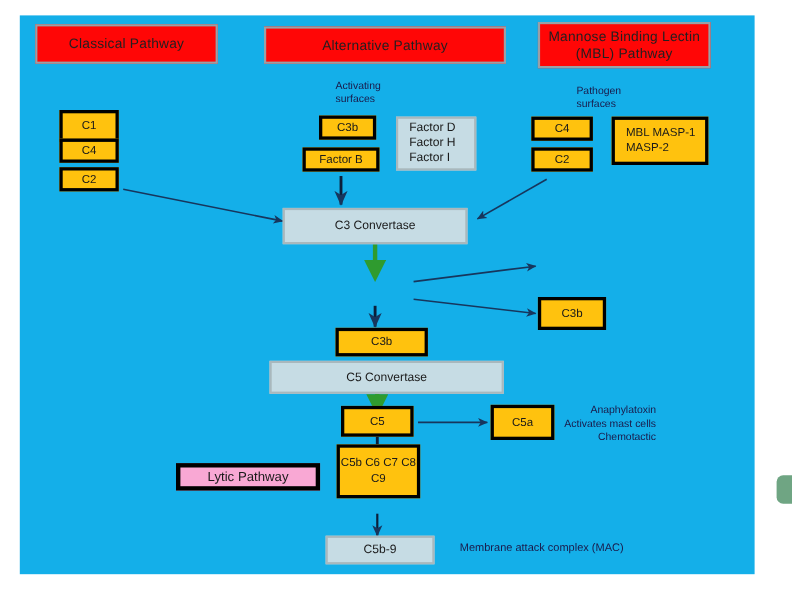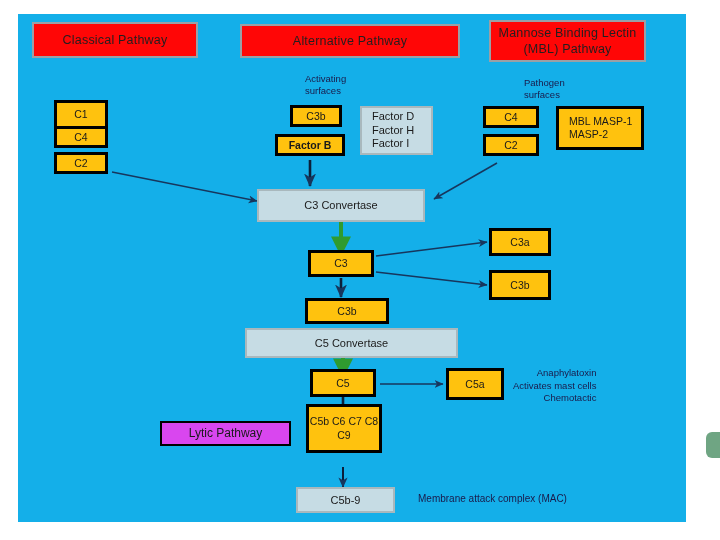--- a/index.html
+++ b/index.html
@@ -90,22 +90,22 @@
     text-align: left;
     line-height: 1.25;
   }
   .stack-c {
     display: block;
     text-align: center;
     line-height: 1.3;
   }
 
   .lyt {
-    background: #d946ef;
-    border: 2px solid #000000;
+    background: #f9a8d4;
+    border: 4px solid #000000;
     font-size: 12px;
   }
 
   
   #arrows {
     position: absolute;
     left: 0; top: 0;
     width: 720px; height: 540px;
     pointer-events: none;
   }
@@ -176,21 +176,21 @@
       <span>Pathogen</span><br>
       <span>surfaces</span>
     </span>
   </div>
 
   <div class="node gold" style="left:54px; top:100px; width:54px; height:29px;">C1</div>
   <div class="node gold" style="left:54px; top:126px; width:54px; height:22px;">C4</div>
   <div class="node gold" style="left:54px; top:152px; width:54px; height:22px;">C2</div>
 
   <div class="node gold" style="left:290px; top:105px; width:52px; height:22px;">C3b</div>
-  <div class="node gold" style="left:275px; top:134px; width:70px; height:22px;font-weight:bold;">Factor B</div>
+  <div class="node gold" style="left:275px; top:134px; width:70px; height:22px;">Factor B</div>
 
   <div class="node pale" style="left:360px; top:106px; width:73px; height:49px;">
     <span class="stack">
       <span>Factor D</span>
       <span>Factor H</span>
       <span>Factor I</span>
     </span>
   </div>
 
   <div class="node gold" style="left:483px; top:106px; width:56px; height:22px;">C4</div>
@@ -199,23 +199,21 @@
   <div class="node gold" style="left:556px; top:106px; width:88px; height:44px;">
     <span class="stack">
       <span>MBL</span>
       <span>MASP-1</span>
       <span>MASP-2</span>
     </span>
   </div>
 
   <div class="node pale" style="left:257px; top:189px; width:168px; height:33px;">C3 Convertase</div>
 
-  <div class="node gold" style="left:308px; top:250px; width:66px; height:27px;">C3</div>
-
-  <div class="node gold" style="left:489px; top:228px; width:62px; height:28px;">C3a</div>
+
   <div class="node gold" style="left:489px; top:270px; width:62px; height:30px;">C3b</div>
 
   <div class="node gold" style="left:305px; top:298px; width:84px; height:26px;">C3b</div>
 
   <div class="node pale" style="left:245px; top:328px; width:213px; height:30px;">C5 Convertase</div>
 
   <div class="node gold" style="left:310px; top:369px; width:66px; height:28px;">C5</div>
 
   <div class="node gold" style="left:446px; top:368px; width:58px; height:32px;">C5a</div>
 

